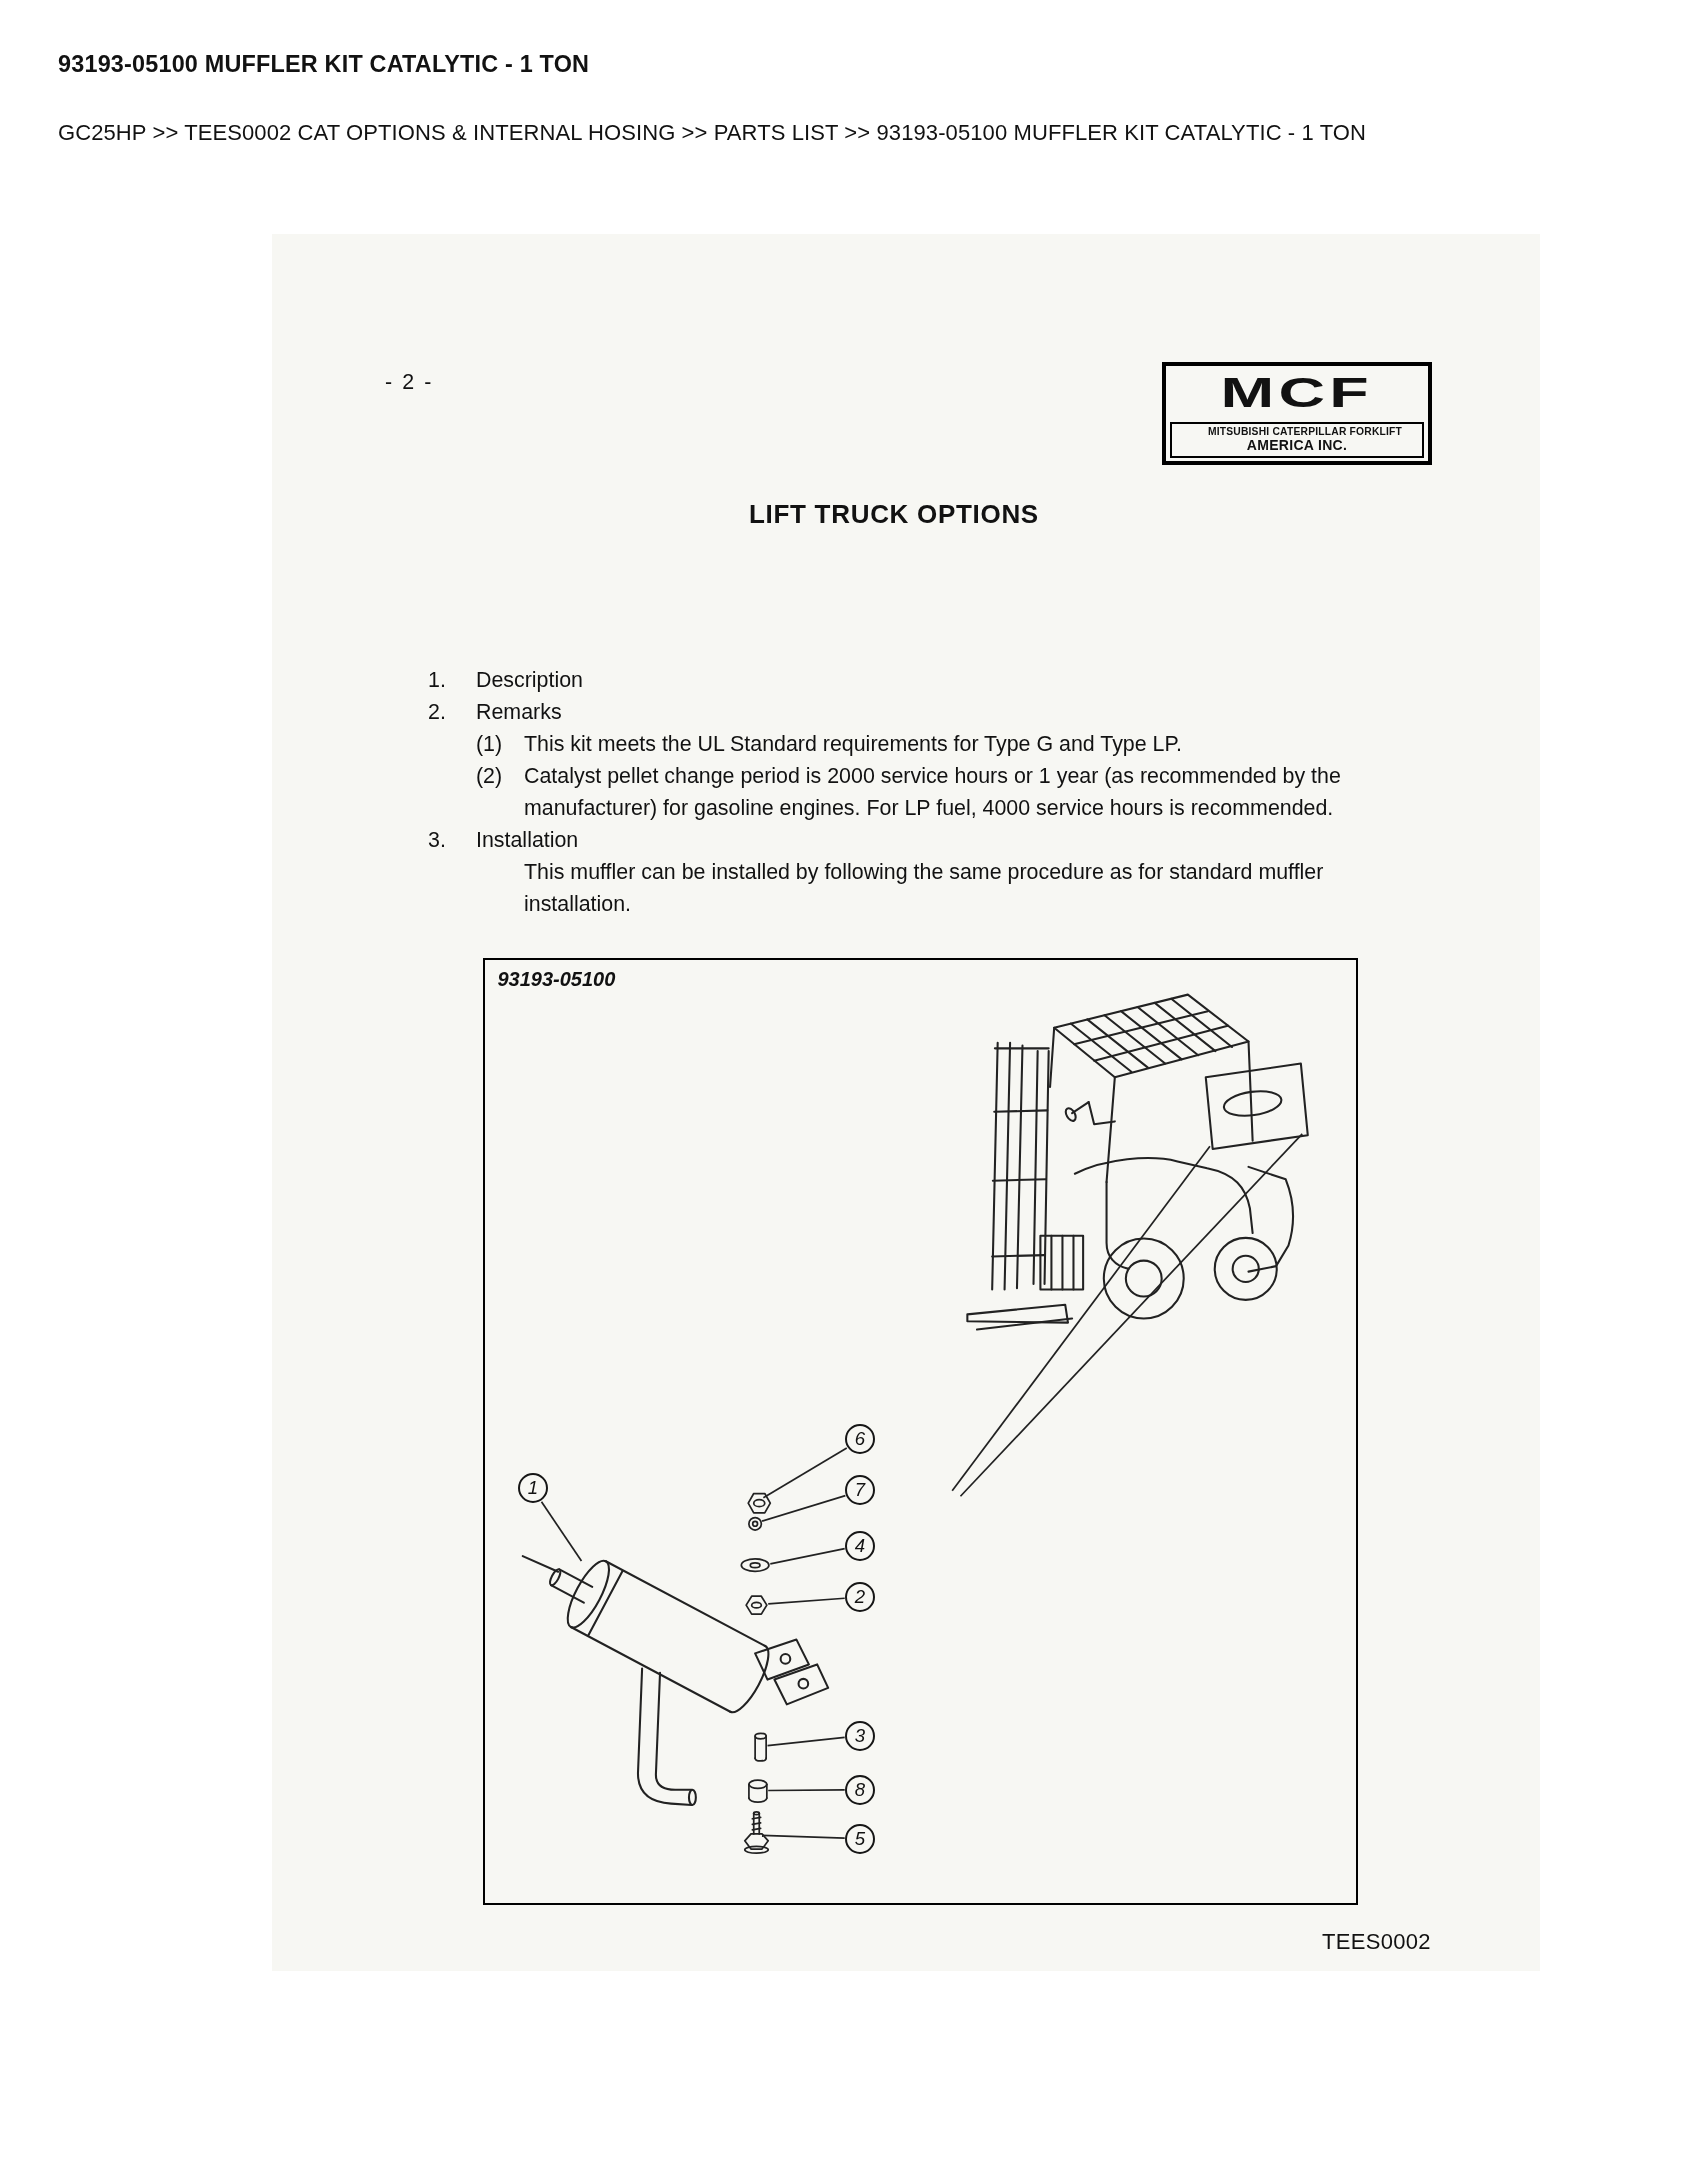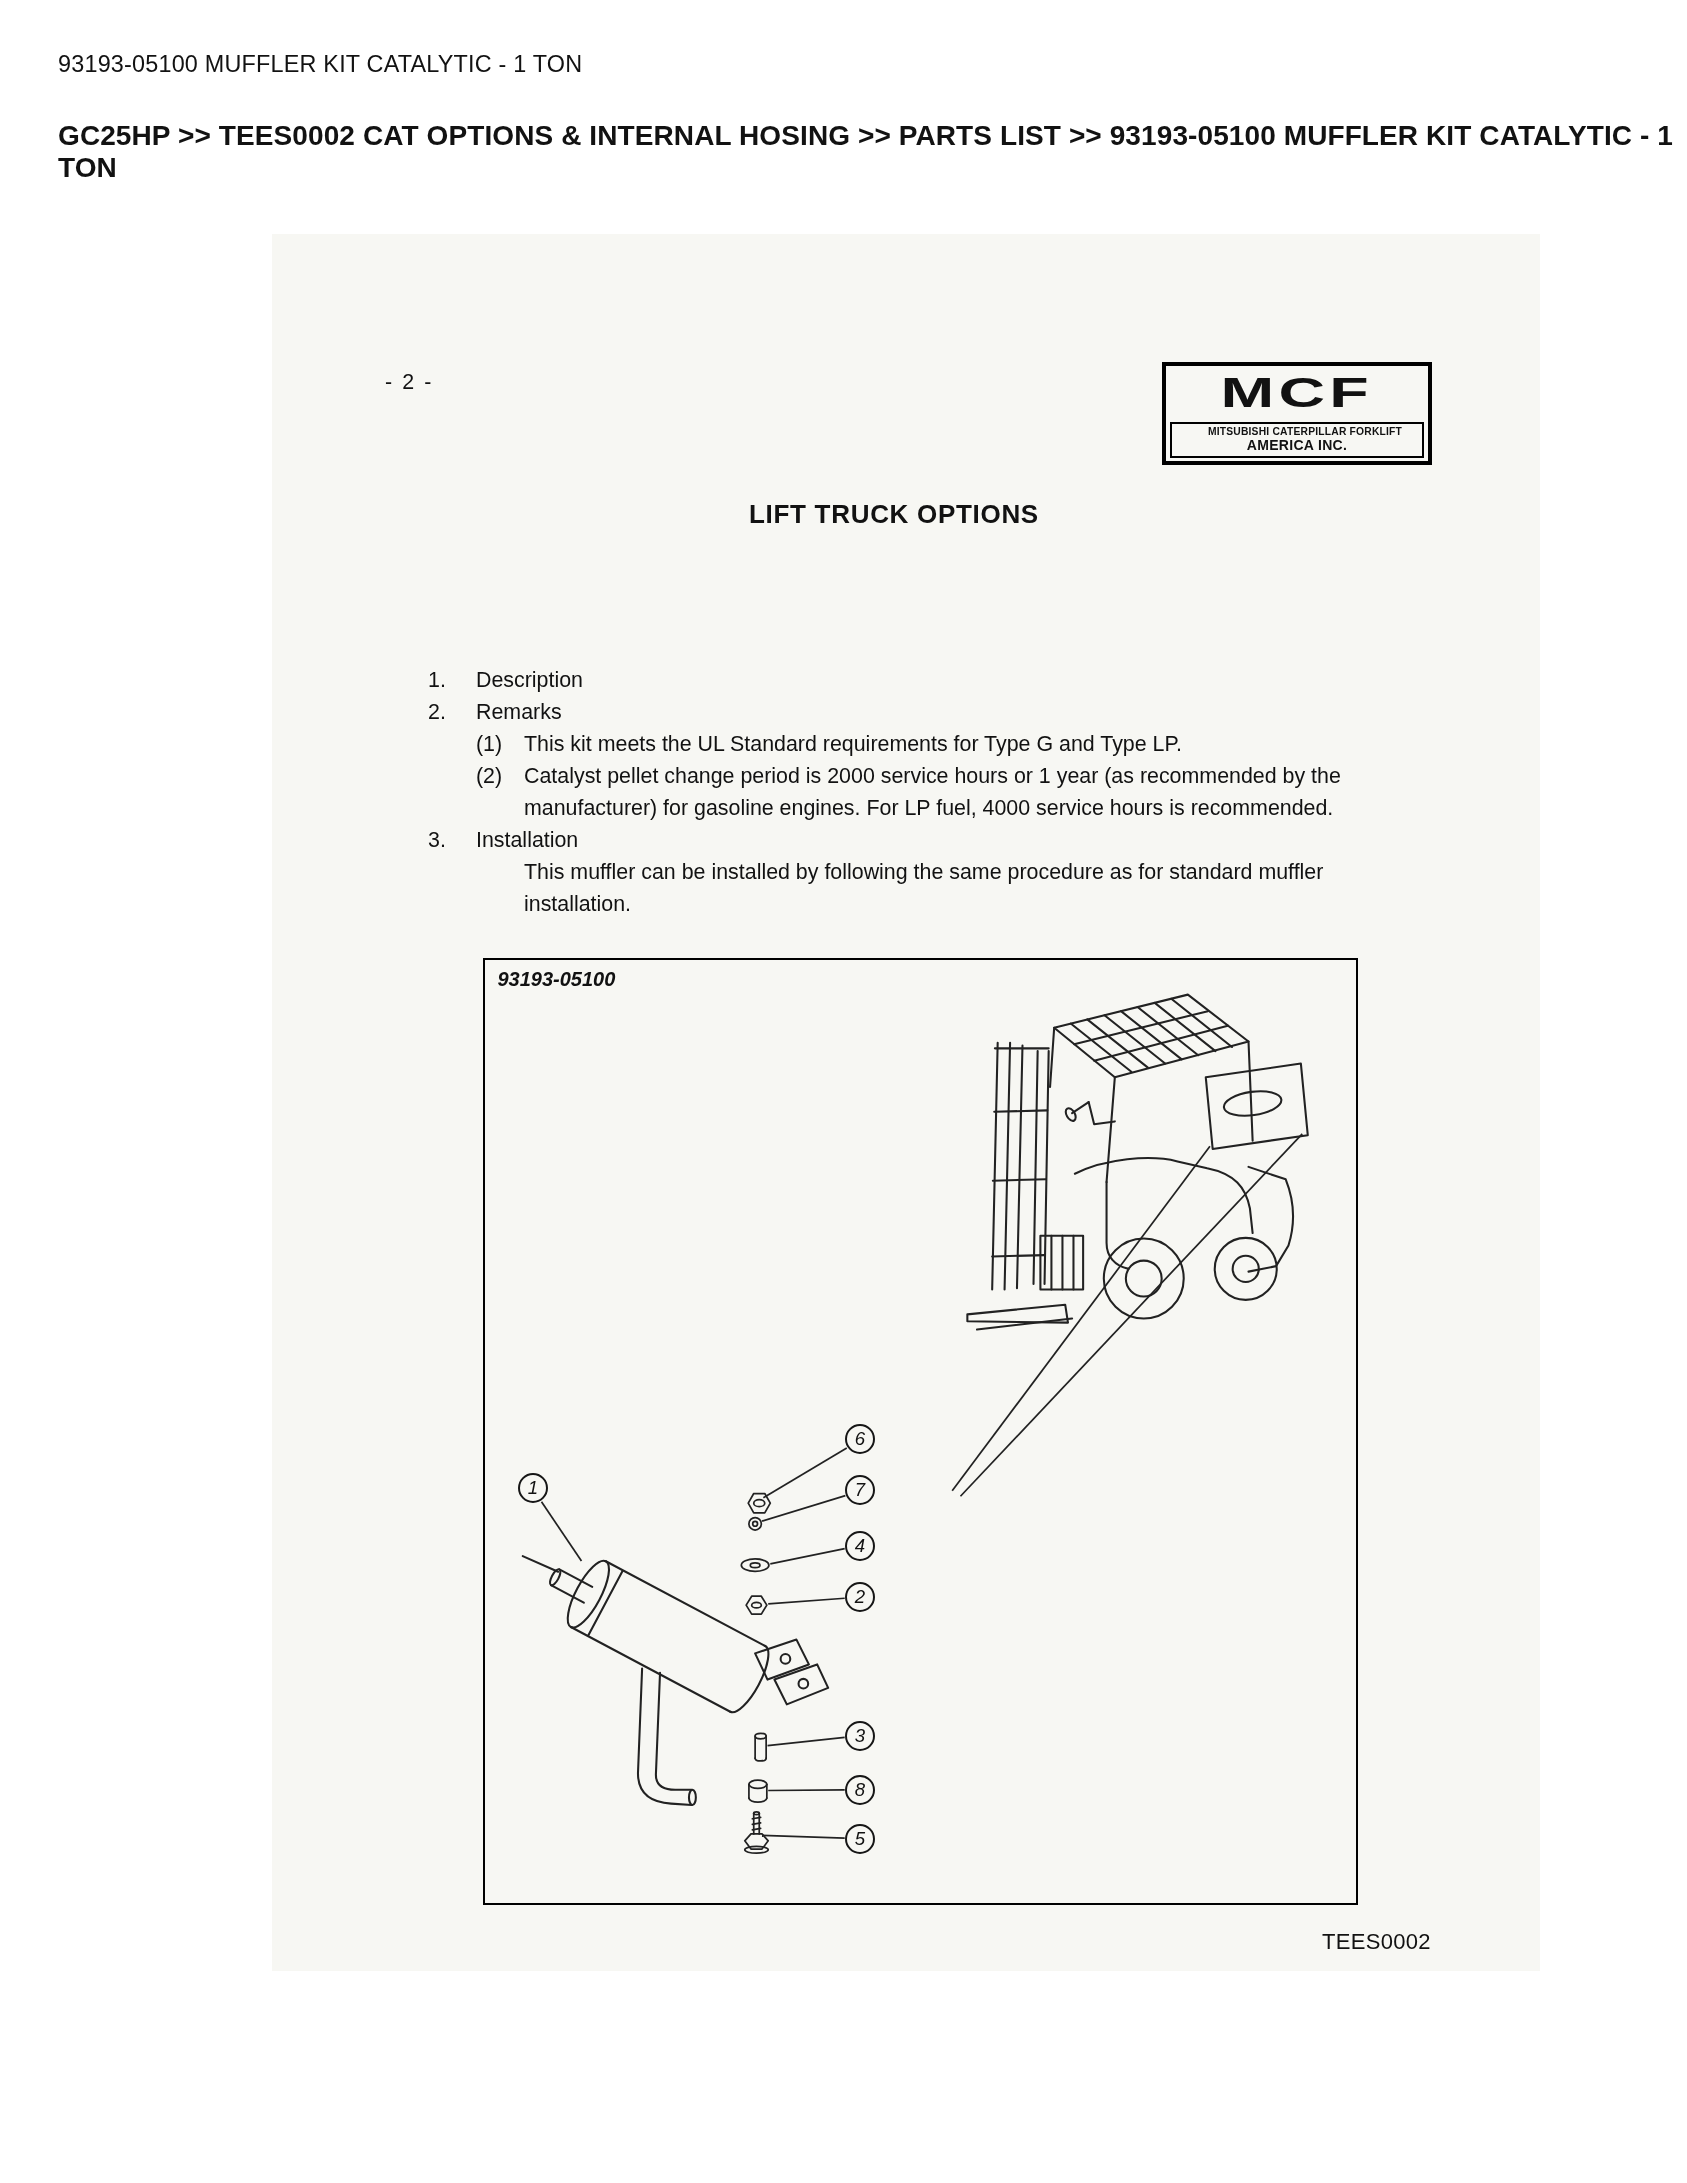--- a/index.html
+++ b/index.html
@@ -1,22 +1,22 @@
 <!DOCTYPE html>
 <html style="font-size:11px"><head>
 <meta charset="utf-8">
 <style>
   html,body{margin:0;padding:0;}
   body{
     width:1687px;height:2183px;background:#ffffff;
     font-family:"Liberation Sans", sans-serif;color:#121212;
     position:relative;overflow:hidden;
   }
-  .hdr1{position:absolute;left:58px;top:51px;font-size:23.4px;font-weight:normal;letter-spacing:0.2px;}
-  .hdr2{position:absolute;left:58px;top:120px;font-size:28px;font-weight:bold;letter-spacing:0.1px;}
+  .hdr1{position:absolute;left:58px;top:51px;font-size:23.4px;font-weight:bold;letter-spacing:0.2px;}
+  .hdr2{position:absolute;left:58px;top:120px;font-size:22px;font-weight:normal;letter-spacing:0.1px;}
 
   .doc{position:absolute;left:272px;top:234px;width:1268px;height:1737px;background:#f7f7f3;}
 
   .pagenum{position:absolute;left:113px;top:136px;font-size:21.4px;letter-spacing:2.1px;}
 
   .logo{position:absolute;left:890px;top:128px;width:270px;height:103px;border:4.1px solid #000;
         box-sizing:border-box;display:flex;flex-direction:column;align-items:center;
         justify-content:space-between;padding:1.4px 4.1px 3.4px;}
   .logo-mcf{font-weight:bold;font-size:43px;line-height:50px;letter-spacing:2.8px;
         transform:scaleX(1.5);transform-origin:center;}

